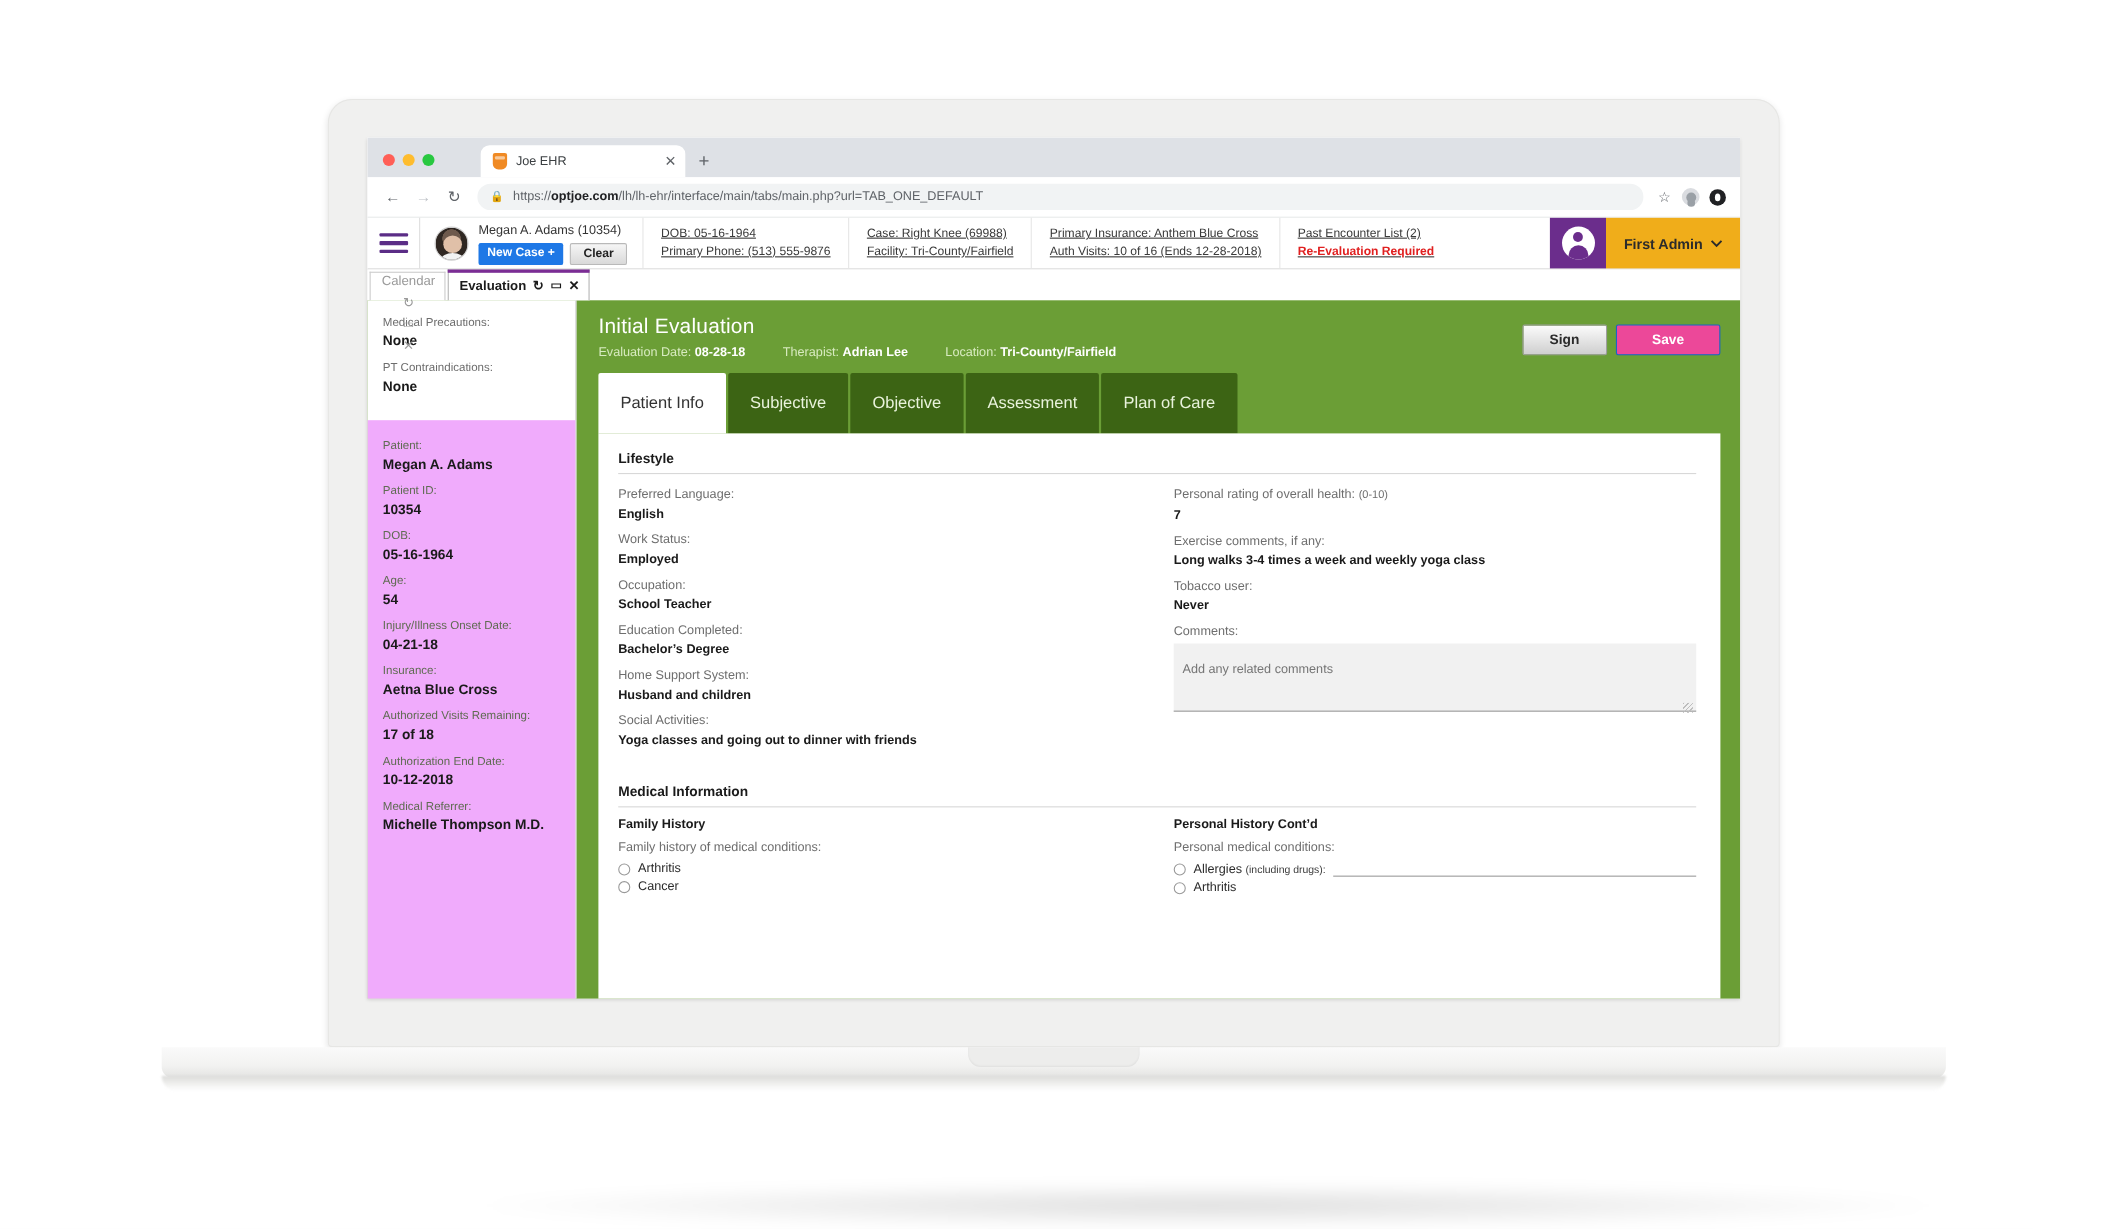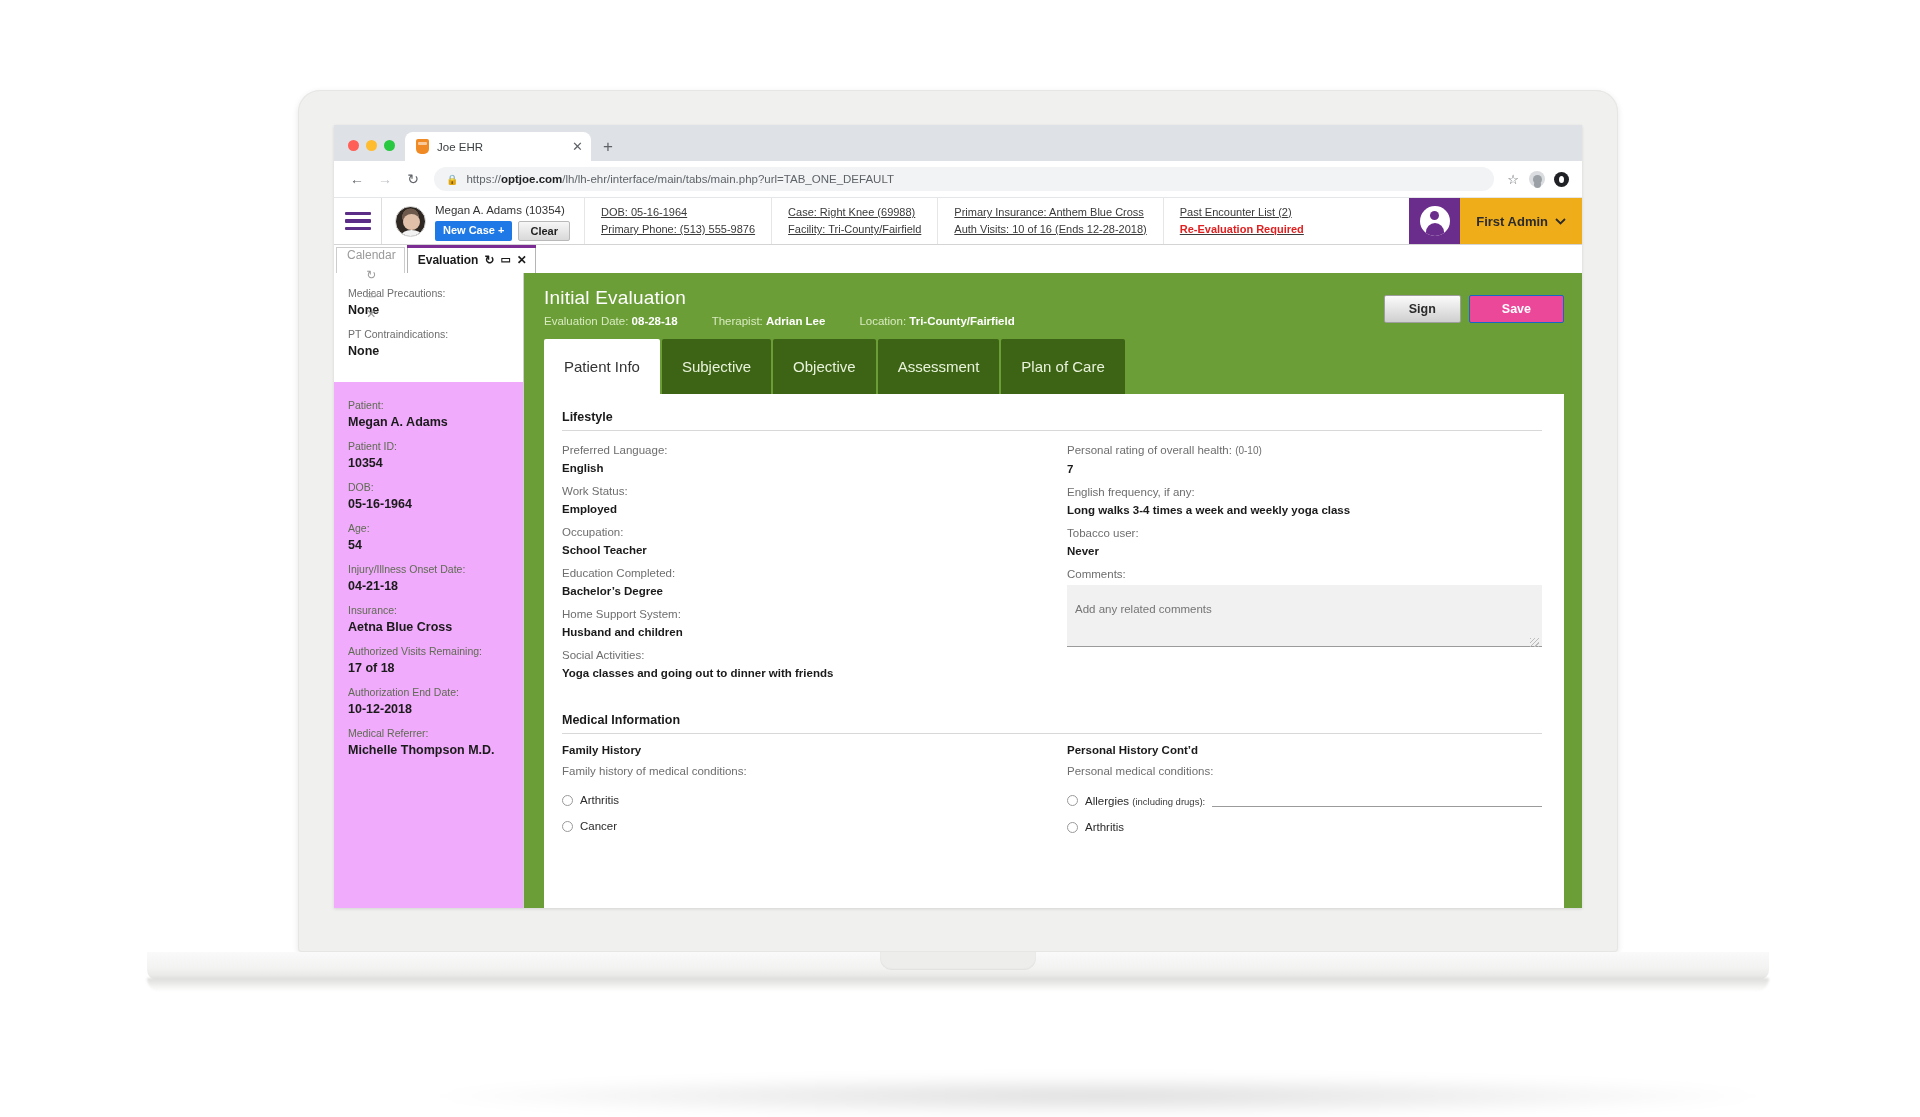--- a/index.html
+++ b/index.html
@@ -65,21 +65,21 @@
   }
   .traffic { display: flex; align-items: center; gap: 7px; padding: 0 10px 10px 4px; }
   .dot { width: 11px; height: 11px; border-radius: 50%; }
   .dot.red { background: #ff5f57; }
   .dot.yellow { background: #febc2e; }
   .dot.green { background: #28c840; }
   .btab {
     height: 29px; width: 186px; background: #fff;
     border-radius: 8px 8px 0 0;
     display: flex; align-items: center; gap: 8px;
-    padding: 0 8px 0 11px; font-size: 11.5px; color: #3c4043;
+    padding: 0 8px 0 11px; font-size: 11.5px; color: #3c4043; margin-left: 32px;
   }
   .favicon {
     width: 13px; height: 15px; flex: 0 0 13px;
     background: #f08a24;
     border-radius: 2px 2px 5px 5px;
     position: relative;
   }
   .favicon::after {
     content: ""; position: absolute; left: 2px; top: 3px;
     width: 9px; height: 3px; background: rgba(255,255,255,.55); border-radius: 1px;
@@ -231,21 +231,21 @@
   }
   .sec-title { font-size: 12.5px; font-weight: bold; color: #1a1a1a; }
   .sec-rule { height: 1px; background: #d8d8d8; margin: 6px 0 10px; }
   .cols { display: flex; gap: 30px; }
   .col { flex: 1; }
   .f-lbl { font-size: 11.5px; color: #6e6e6e; line-height: 18px; }
   .f-lbl .small { font-size: 10px; }
   .f-val { font-size: 11.5px; color: #1a1a1a; font-weight: bold; line-height: 19px; margin-bottom: 4px; }
   .spacer-lg { height: 26px; }
   .sub-title { font-size: 11.5px; font-weight: bold; color: #1a1a1a; margin-bottom: 6px; }
-  .radio-row { display: flex; align-items: center; gap: 7px; margin-top: 14px; }
+  .radio-row { display: flex; align-items: center; gap: 7px; margin-top: 4px; }
   .radio {
     width: 11px; height: 11px; border-radius: 50%; border: 1px solid #9a9a9a;
     background: #fff; flex: 0 0 11px; cursor: pointer;
   }
   .radio-lbl { font-size: 11.5px; color: #2b2b2b; }
   .radio-lbl .small { font-size: 9.5px; color: #3a3a3a; }
   .underline-field { flex: 1; border-bottom: 1px solid #9b9b9b; height: 13px; min-width: 120px; cursor: text; }
   .ta-wrap { position: relative; margin-top: 2px; }
   .comments-ta {
     width: 100%; height: 62px; background: #f1f1f1; border: none;
@@ -427,21 +427,21 @@
               <div class="f-val">Bachelor’s Degree</div>
               <div class="f-lbl">Home Support System:</div>
               <div class="f-val">Husband and children</div>
               <div class="f-lbl">Social Activities:</div>
               <div class="f-val">Yoga classes and going out to dinner with friends</div>
             </div>
 
             <div class="col">
               <div class="f-lbl"><span>Personal rating of overall health:</span> <span class="small">(0-10)</span></div>
               <div class="f-val">7</div>
-              <div class="f-lbl">English frequency, if any:</div>
+              <div class="f-lbl">Exercise comments, if any:</div>
               <div class="f-val">Long walks 3-4 times a week and weekly yoga class</div>
               <div class="f-lbl">Tobacco user:</div>
               <div class="f-val">Never</div>
               <div class="f-lbl">Comments:</div>
               <div class="ta-wrap">
                 <textarea class="comments-ta" placeholder="Add any related comments" style=""></textarea>
                 <span class="ta-grip"></span>
               </div>
             </div>
 

